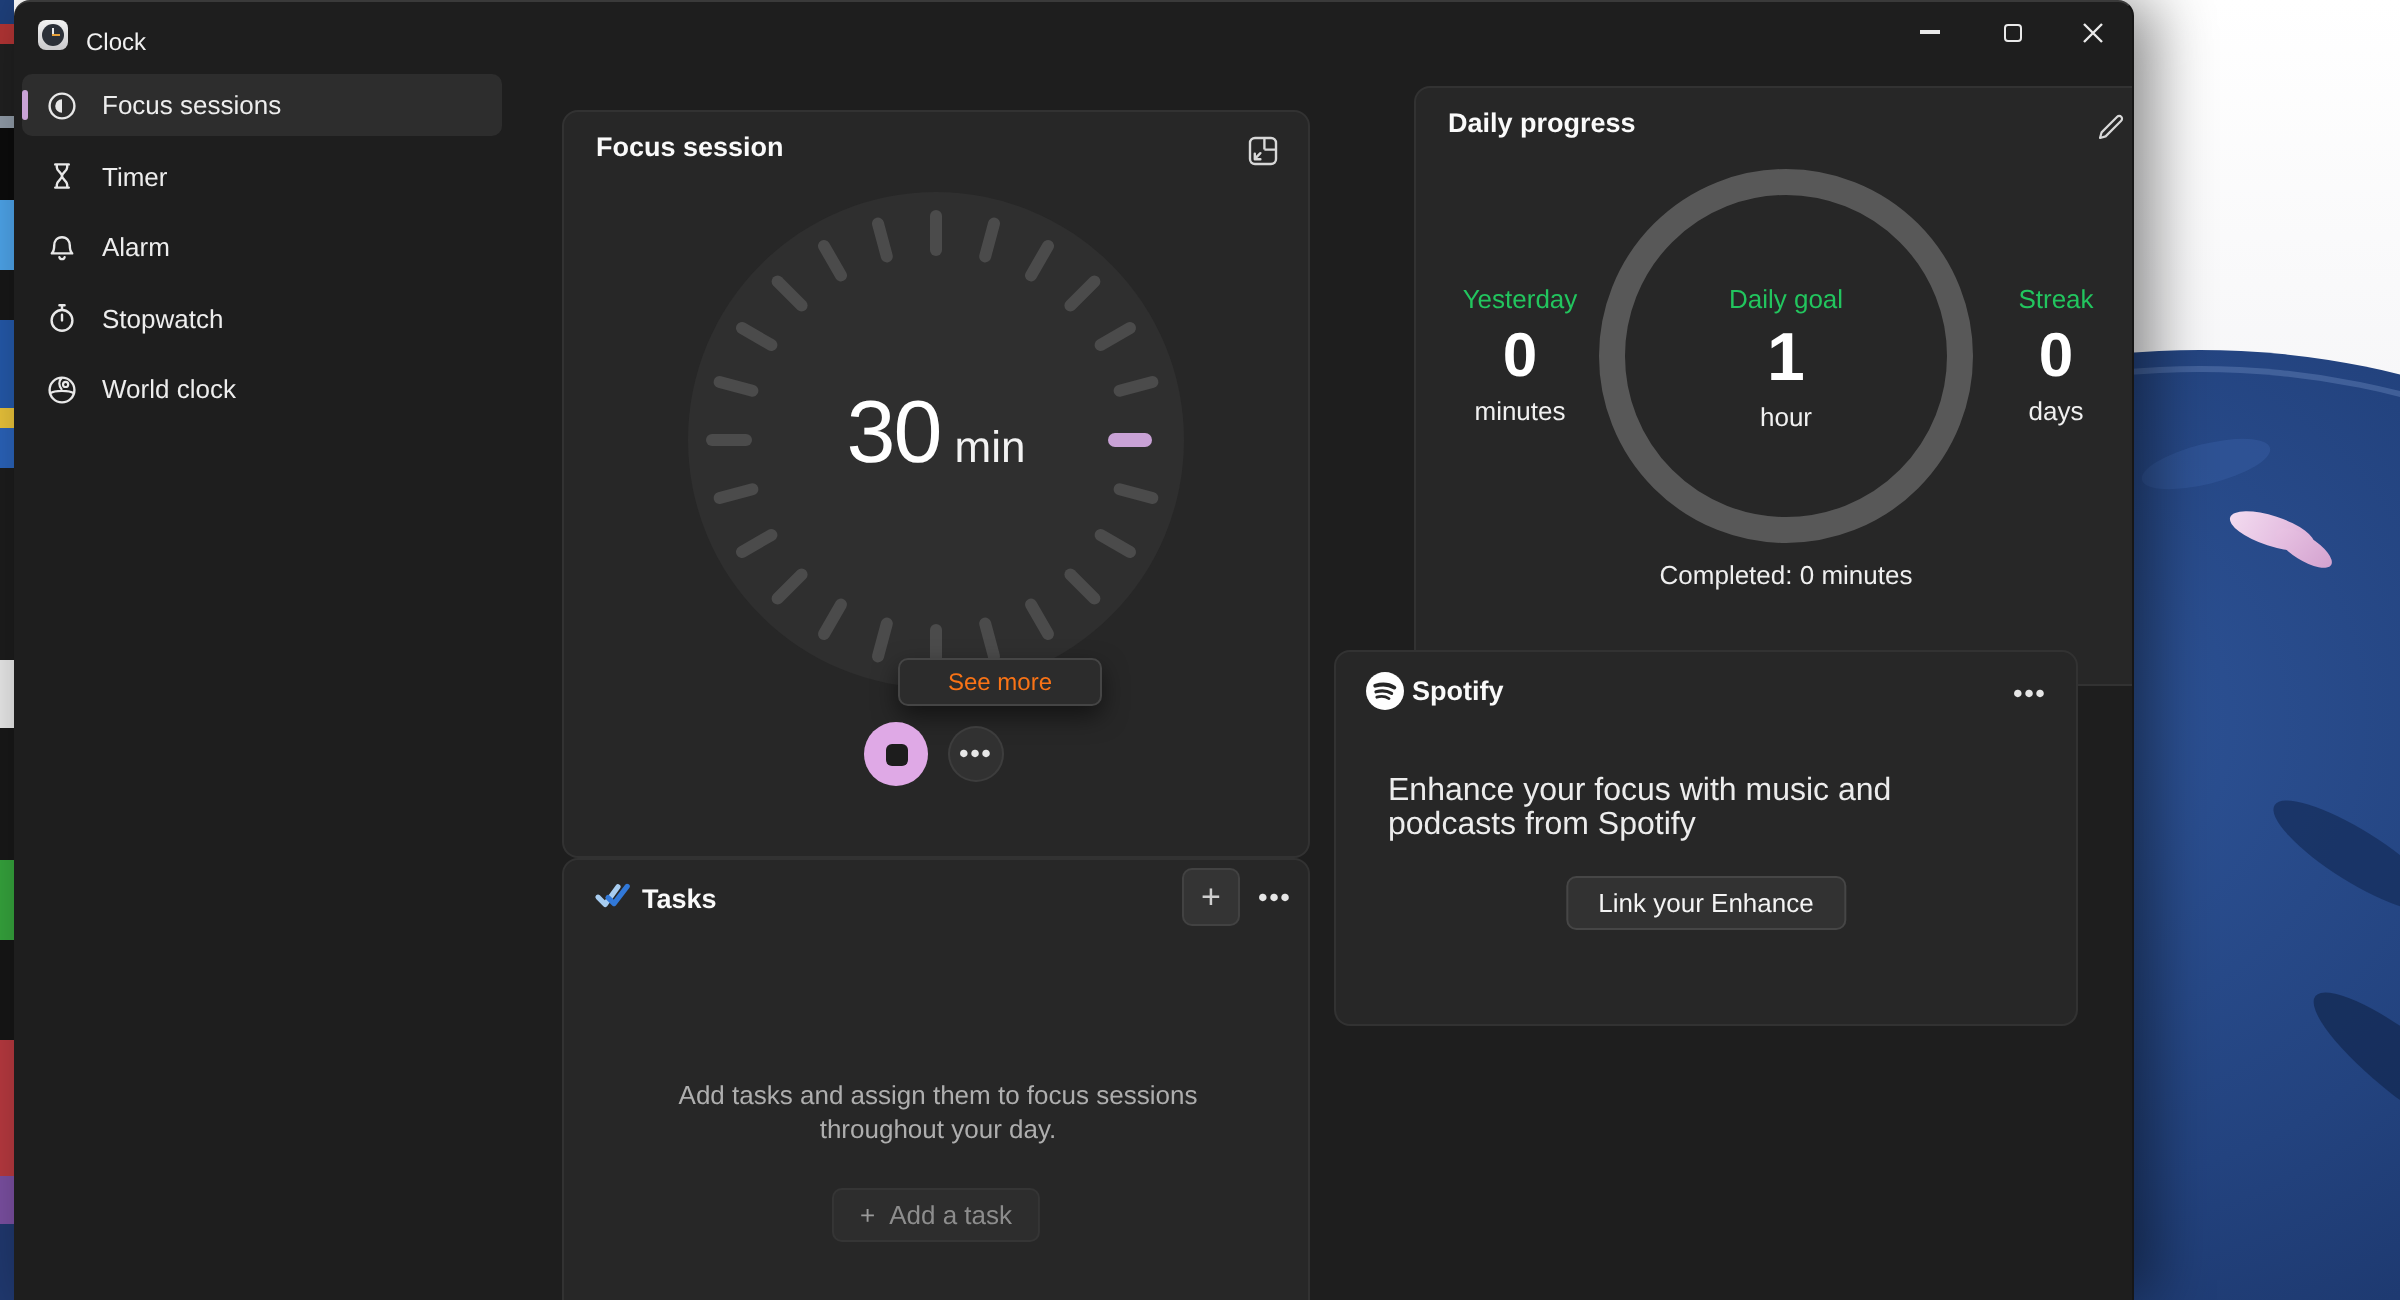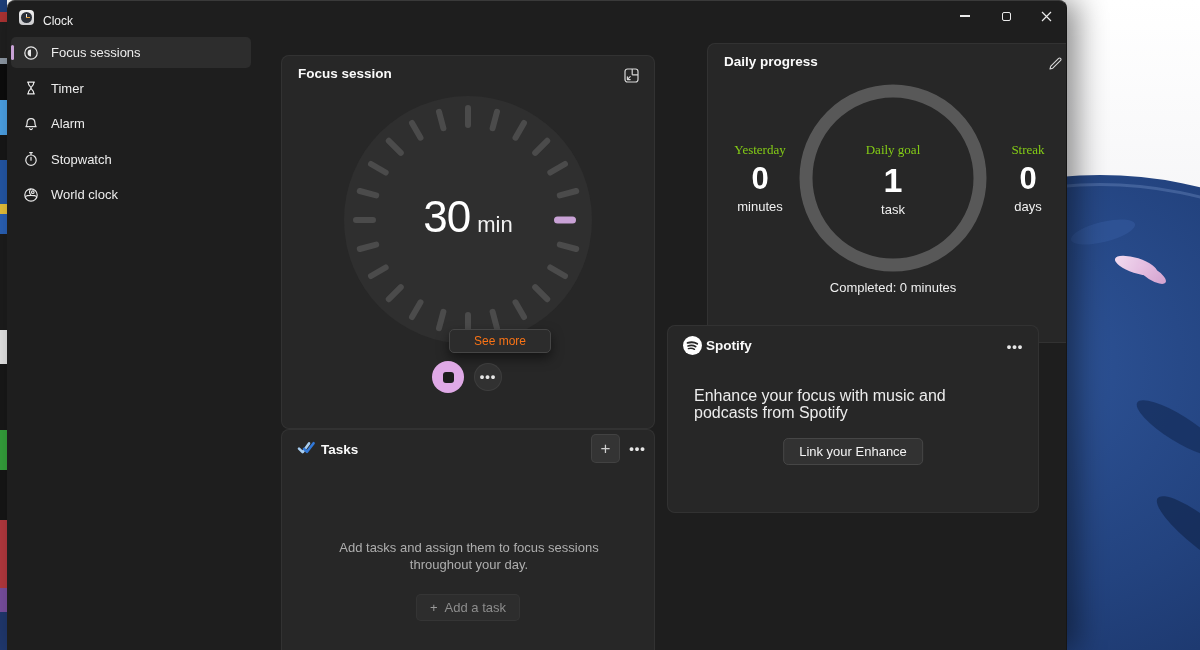--- a/index.html
+++ b/index.html
@@ -80,21 +80,21 @@
   .btn-more-circ { position:absolute; left:192px; top:307px; width:28px; height:28px; border-radius:50%;
                background:#313131; border:1px solid rgba(255,255,255,.06); display:flex; align-items:center; justify-content:center; }
   .dots { font-size:13px; letter-spacing:1px; color:#e6e6e6; line-height:8px; font-weight:bold; }
 
   
   .ring { position:absolute; left:91px; top:40px; }
   .dp-stack { position:absolute; text-align:center; color:#eaeaea; }
   .dp-center { left:105px; top:98px; width:160px; }
   .dp-left { left:10px; top:98px; width:84px; }
   .dp-right { left:278px; top:98px; width:84px; }
-  .dp-label { font-size:13px; color:#84cc16;font-family:Liberation Serif, serif; }
+  .dp-label { font-size:13px; color:#22c55e; }
   .dp-value { font-size:31px; font-weight:bold; color:#fff; margin:3px 0 2px; }
   .dp-center .dp-value { font-size:34px; }
   .dp-unit { font-size:13px; color:#f0f0f0; }
   .dp-completed { position:absolute; left:0; top:236px; width:100%; text-align:center; font-size:13px; color:#efefef; }
 
   
   .spotify-title { position:absolute; left:38px; top:12px; font-size:13.5px; font-weight:bold; color:#fafafa; }
   .sp-logo { position:absolute; left:14px; top:9px; }
   .sp-desc { position:absolute; left:26px; top:62px; width:320px; text-align:left; font-size:16px;
              line-height:16.5px; color:#ececec; }
@@ -280,21 +280,21 @@
       <circle cx="94" cy="94" r="87" fill="none" stroke="#585858" stroke-width="13"></circle>
     </svg>
     <div class="dp-stack dp-left">
       <div class="dp-label">Yesterday</div>
       <div class="dp-value">0</div>
       <div class="dp-unit">minutes</div>
     </div>
     <div class="dp-stack dp-center">
       <div class="dp-label">Daily goal</div>
       <div class="dp-value">1</div>
-      <div class="dp-unit">task</div>
+      <div class="dp-unit">hour</div>
     </div>
     <div class="dp-stack dp-right">
       <div class="dp-label">Streak</div>
       <div class="dp-value">0</div>
       <div class="dp-unit">days</div>
     </div>
     <div class="dp-completed">Completed: 0 minutes</div>
   </div>
 
   <div class="card card-spotify">

